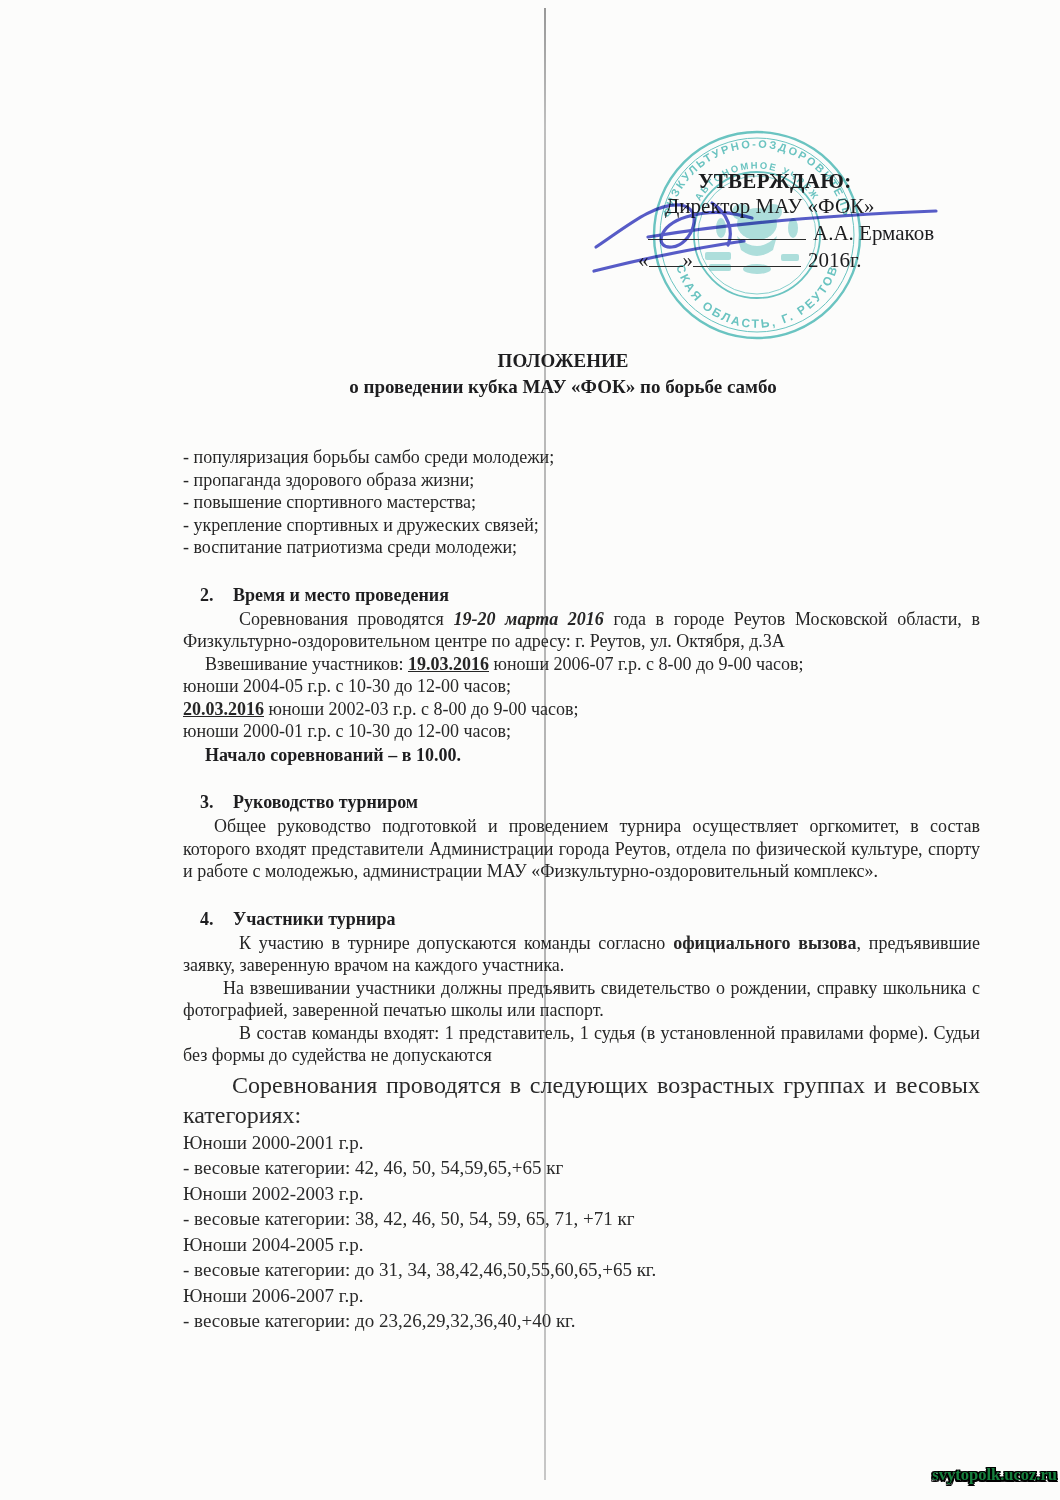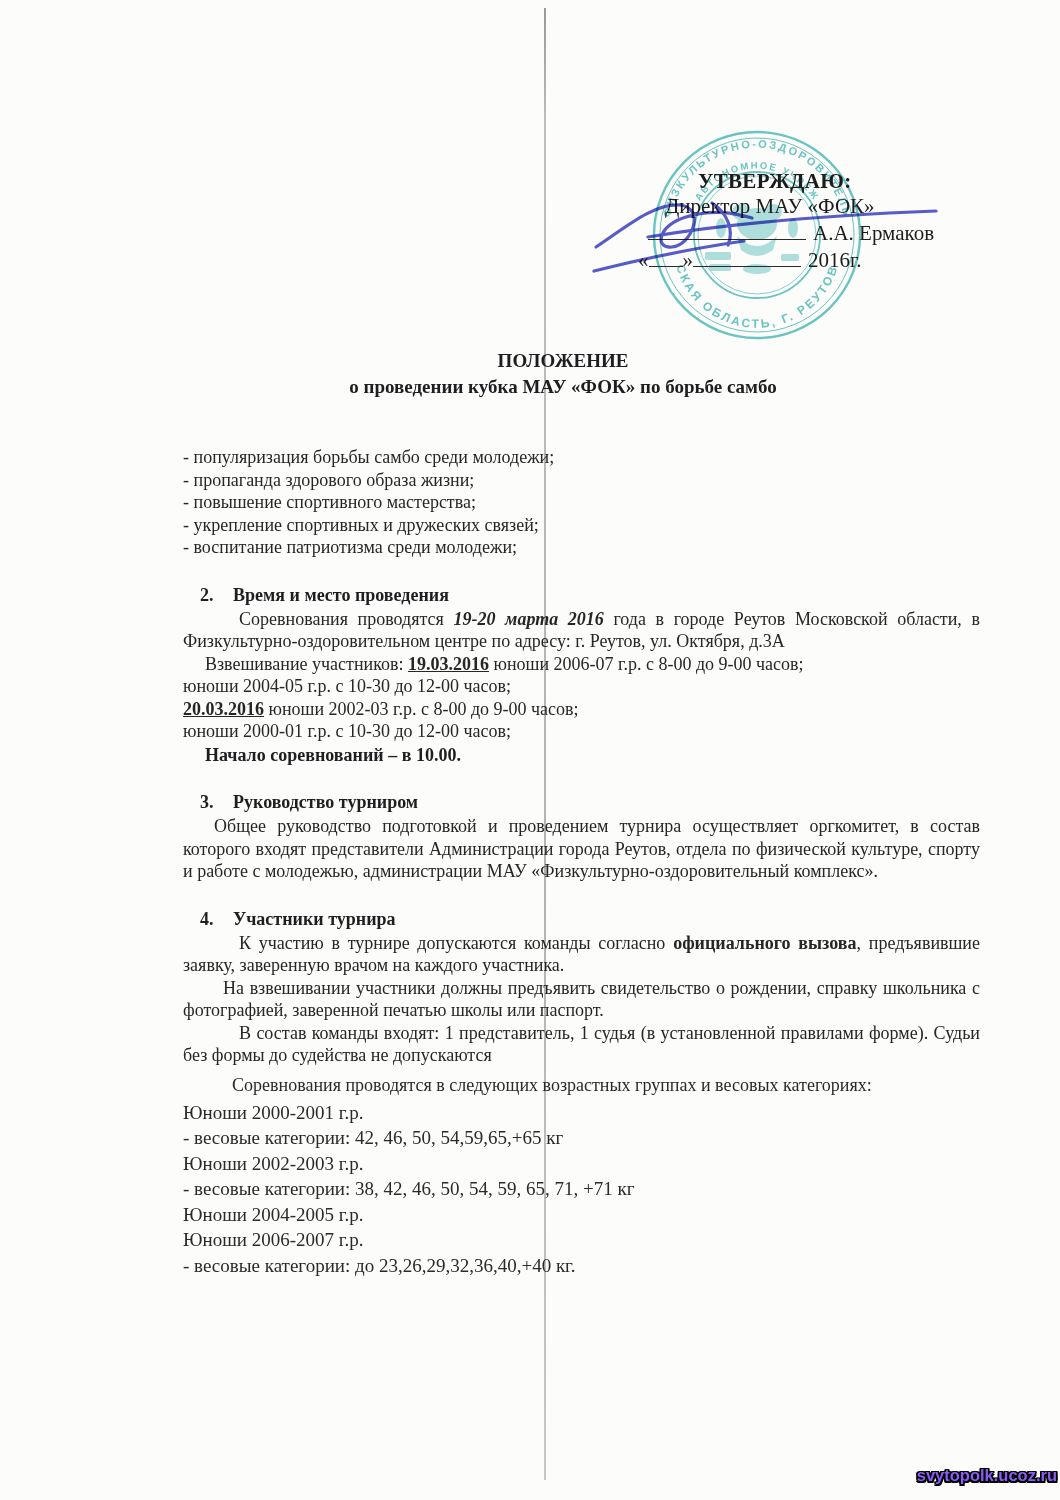--- a/index.html
+++ b/index.html
@@ -95,35 +95,35 @@
   .ind-sm { text-indent: 31px; }
   .mt-sec { margin-top: 24px; }
   .mt-sm  { margin-top: 3px; }
   .bi { font-weight: bold; font-style: italic; }
   .bd { font-weight: bold; text-decoration: underline; }
   .b  { font-weight: bold; }
   .weigh-first { margin-left: 22px; }
   .weigh-cont  { }
   .start-line  { margin-left: 22px; font-weight: bold; margin-top: 1px; color:#1e1e20; }
   .large-para {
-    font-size: 18px;
+    font-size: 24px;
     line-height: 30px;
     text-indent: 49px;
     text-align: justify;
     color: #2a2a2a;
   }
   .groups { font-size: 19px; line-height: 25.5px; color: #2a2a2a; }
   
   .watermark {
     position: absolute;
     right: 3px; bottom: 15px;
-    font-family: Liberation Sans, sans-serif;
+    font-family: Liberation Serif, serif;
     font-weight: bold;
     font-size: 16.5px;
-    color: #8b5cf6;
+    color: #15803d;
     letter-spacing: 0px;
     text-shadow:
       -1.5px -1.5px 0 #000, 1.5px -1.5px 0 #000,
       -1.5px  1.5px 0 #000, 1.5px  1.5px 0 #000,
       -1.5px 0 0 #000, 1.5px 0 0 #000,
       0 -1.5px 0 #000, 0 1.5px 0 #000;
     z-index: 5;
   }
 </style>
 </head>
@@ -220,20 +220,21 @@
     <div class="justify ind-md">На взвешивании участники должны предъявить свидетельство о рождении, справку школьника с фотографией, заверенной печатью школы или паспорт.</div>
     <div class="justify ind-lg">В состав команды входят: 1 представитель, 1 судья (в установленной правилами форме). Судьи без формы до судейства не допускаются</div>
     <div class="large-para mt-sm">Соревнования проводятся в следующих возрастных группах и весовых категориях:</div>
 
     <div class="groups">
       <div>Юноши 2000-2001 г.р.</div>
       <div>- весовые категории: 42, 46, 50, 54,59,65,+65 кг</div>
       <div>Юноши 2002-2003 г.р.</div>
       <div>- весовые категории: 38, 42, 46, 50, 54, 59, 65, 71, +71 кг</div>
       <div>Юноши 2004-2005 г.р.</div>
+      <div>- весовые категории: до 31, 34, 38,42,46,50,55,60,65,+65 кг.</div>
       <div>Юноши 2006-2007 г.р.</div>
       <div>- весовые категории: до 23,26,29,32,36,40,+40 кг.</div>
     </div>
 
   </div>
 
   <div class="watermark">svytopolk.ucoz.ru</div>
 
 </div>
 

